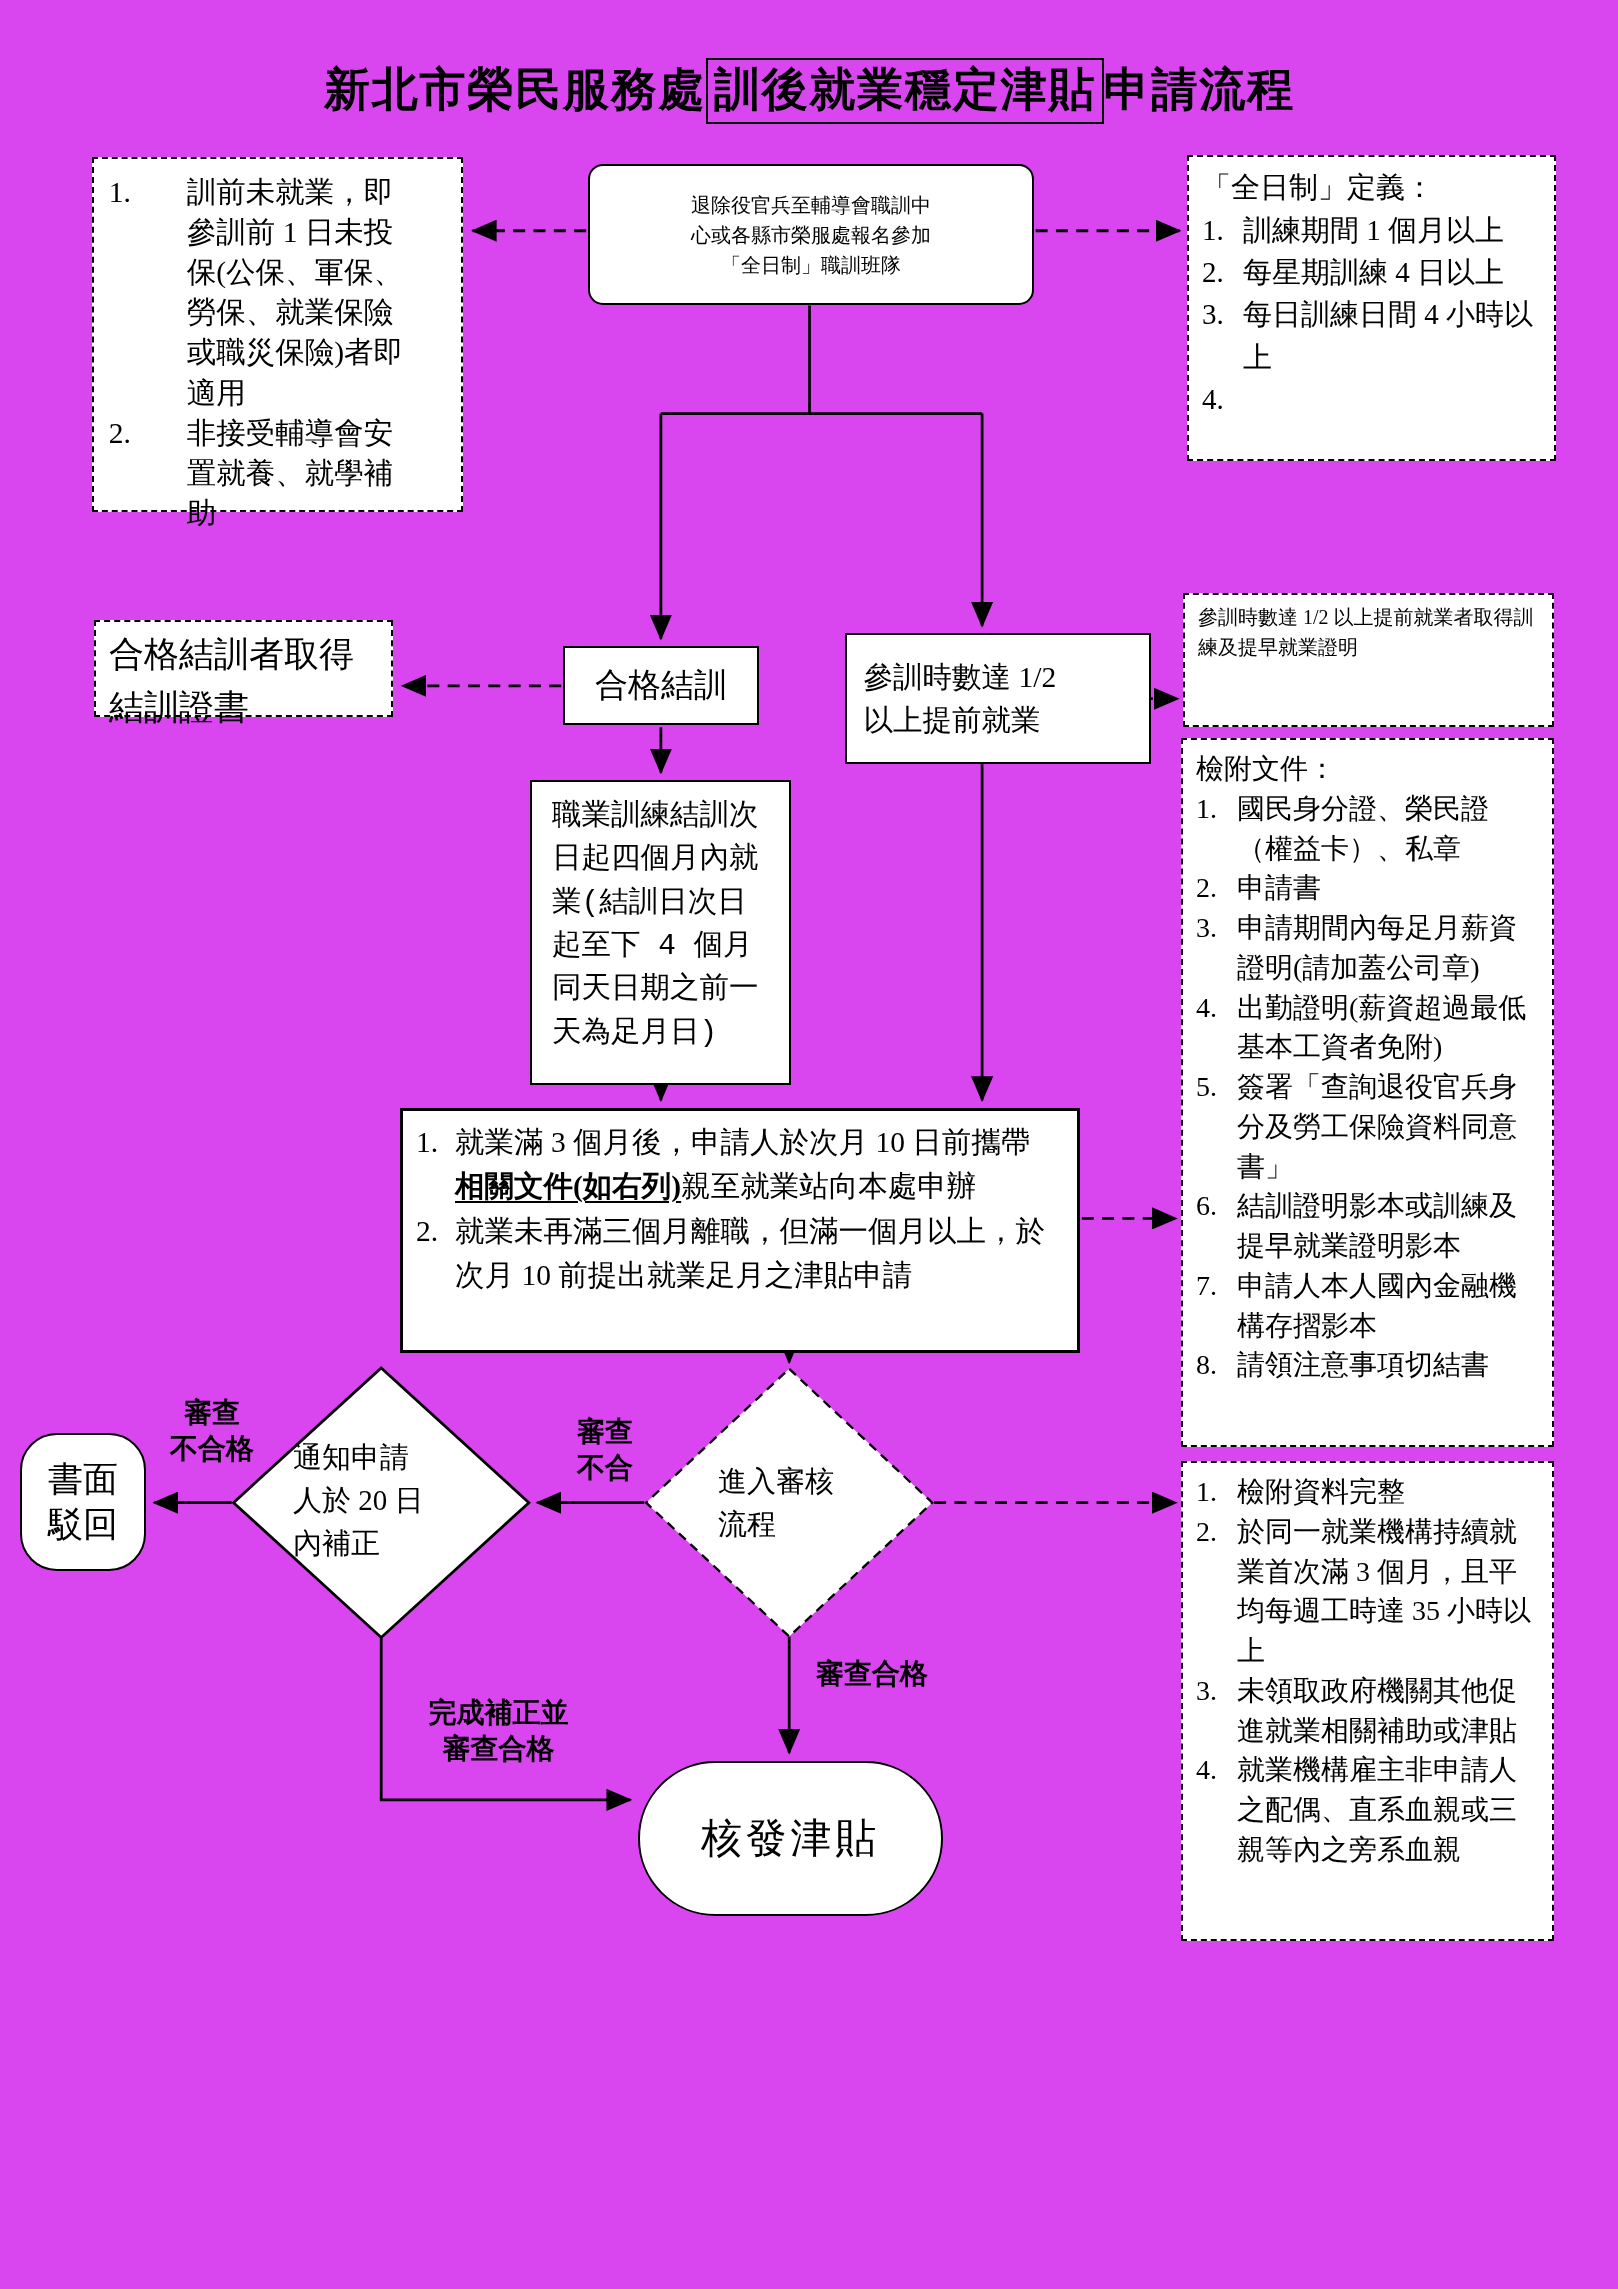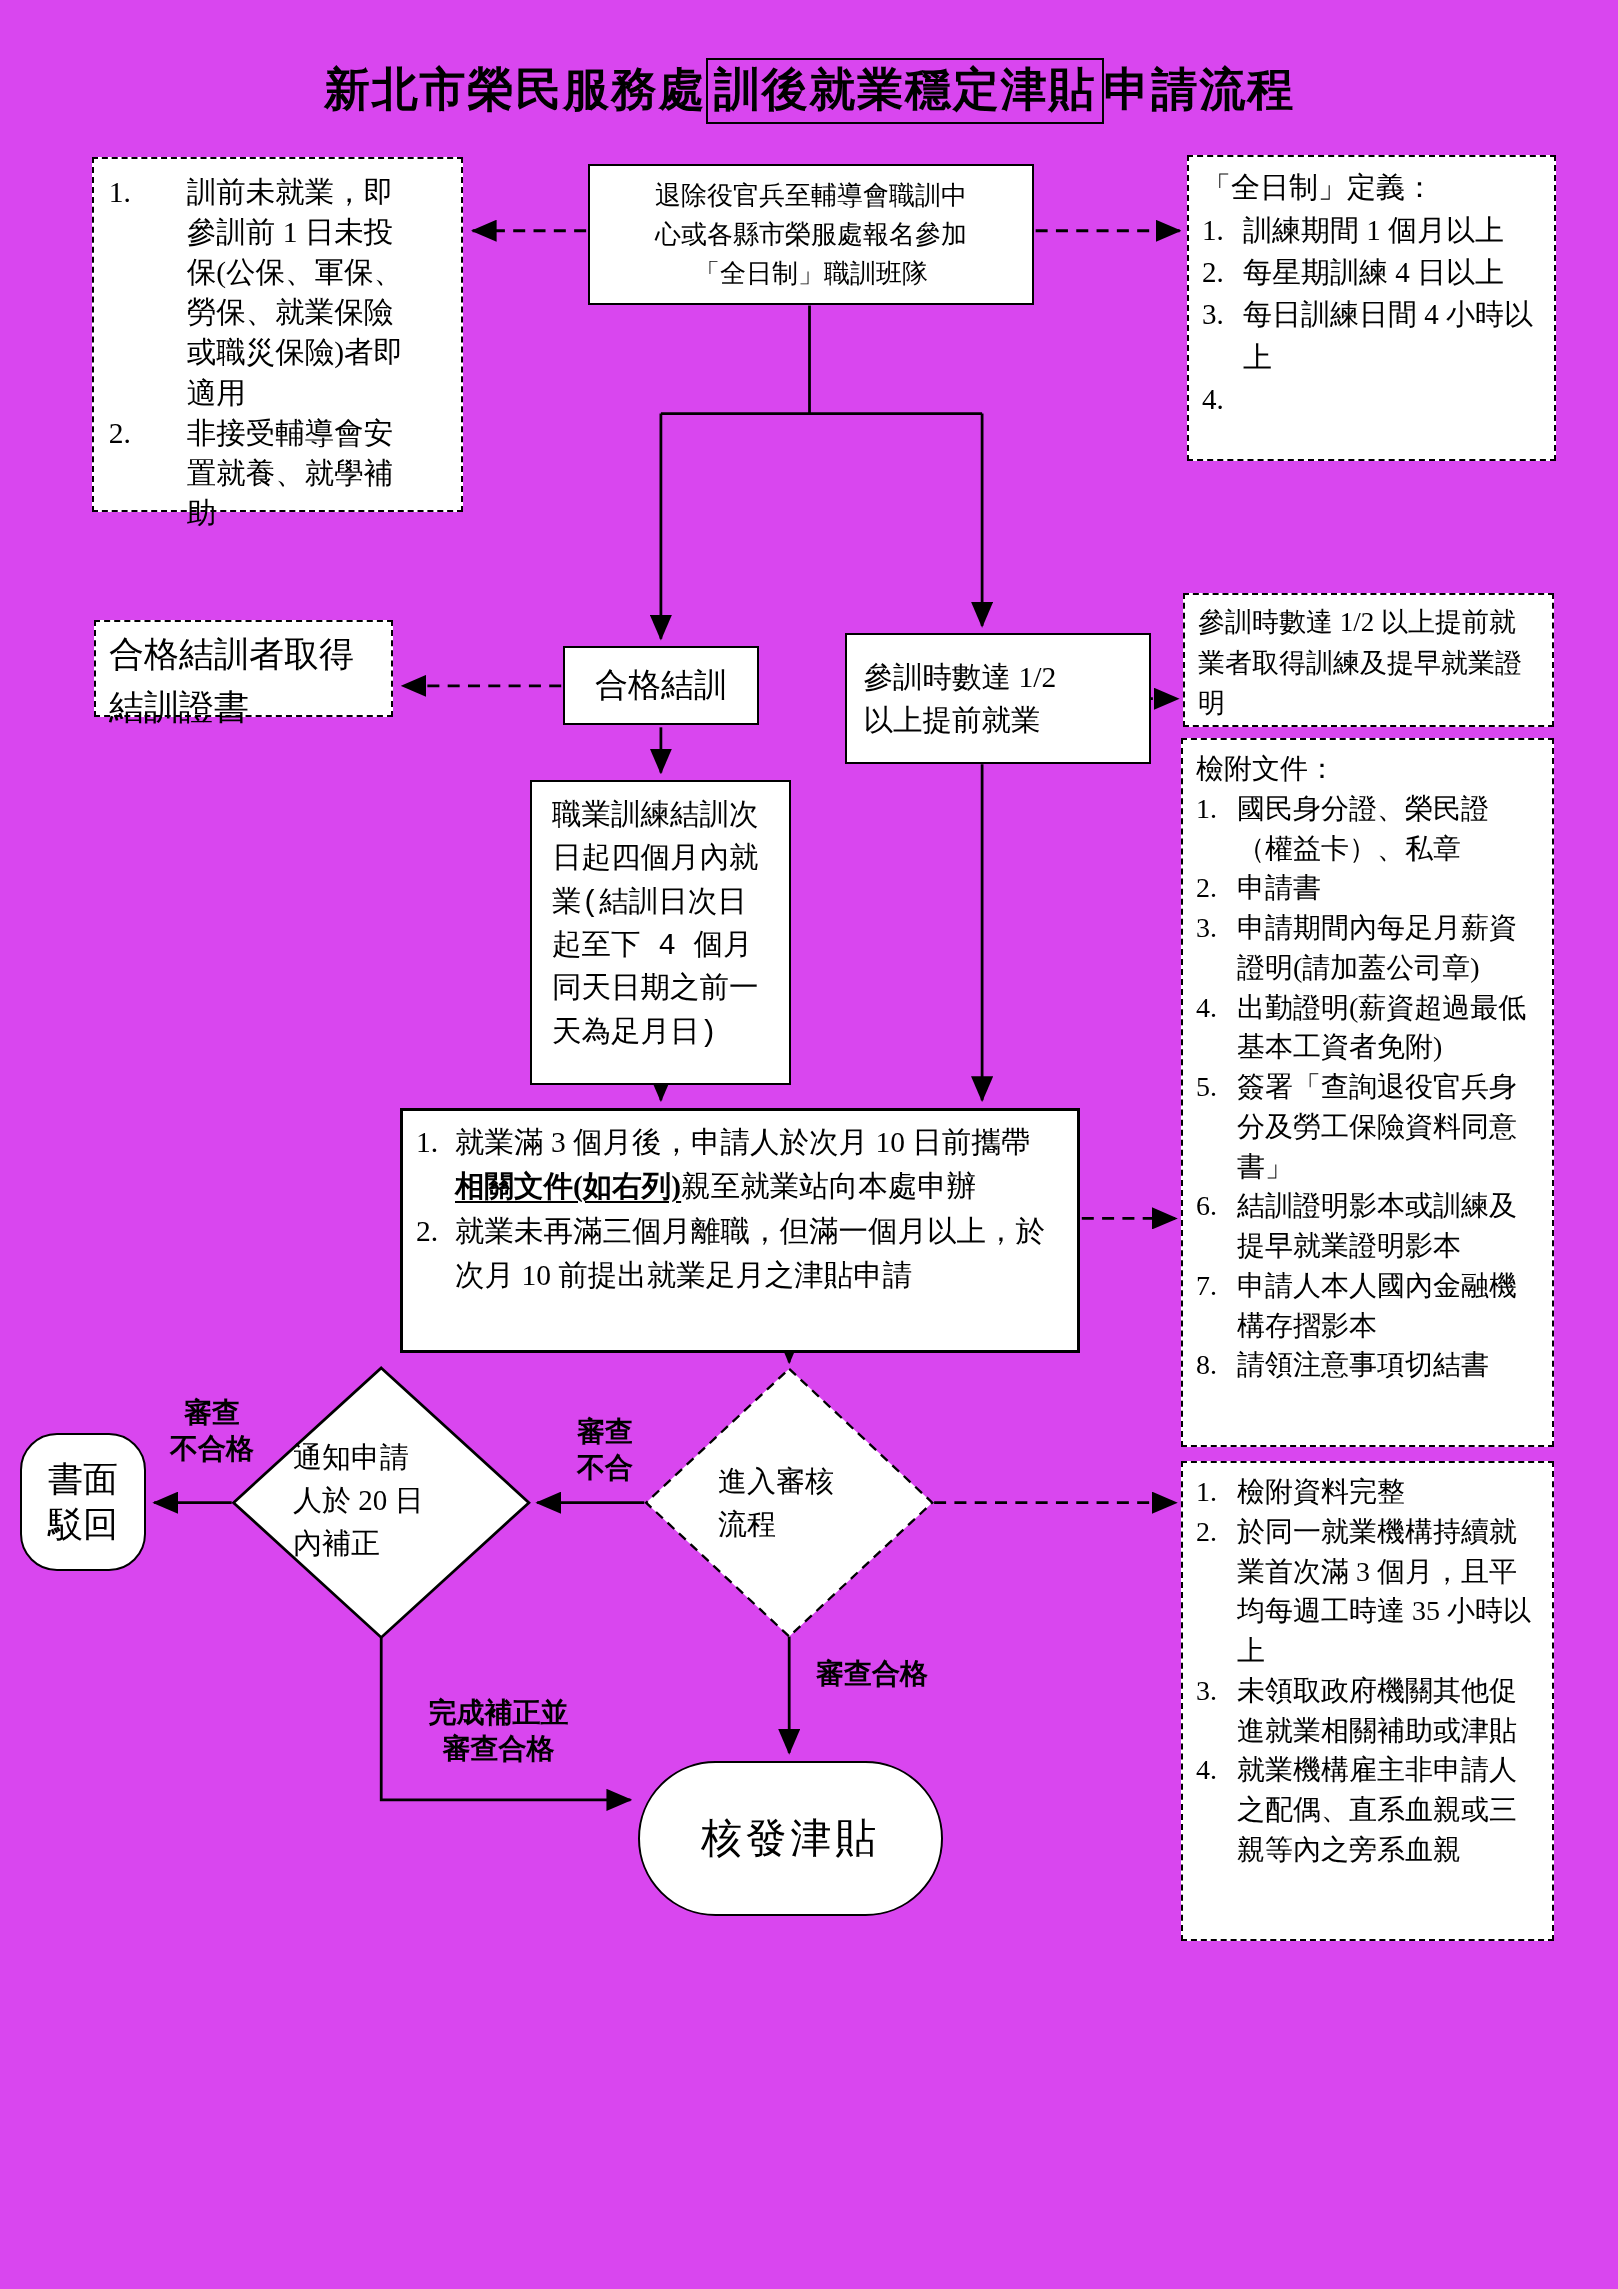--- a/index.html
+++ b/index.html
@@ -20,26 +20,26 @@
 
   
   .row{display:flex;align-items:flex-start;}
   .num{flex:0 0 41px;}
   .txt{flex:1;}
 
   .notebox{font-size:28px;line-height:1.42;padding:9.2px 11px 7.4px 13px;}
   .pretrain{font-size:29.5px;line-height:1.36;padding:13px 52px 7.4px 14.8px;}
   .pretrain .num{flex:0 0 78px;}
 
-  .enroll{font-size:26px;line-height:1.5;display:flex;align-items:center;justify-content:center;}
+  .enroll{font-size:20px;line-height:1.5;display:flex;align-items:center;justify-content:center;border-radius:15px;}
 
   .passbox{font-size:33px;display:flex;align-items:center;justify-content:center;}
   .earlybox{font-size:29.5px;line-height:1.45;display:flex;align-items:center;padding-left:16.6px;}
   .certnote{font-size:35px;line-height:1.5;padding:7.4px 13px;}
-  .earlycert{font-size:27px;line-height:1.5;padding:7.4px 13px;}
+  .earlycert{font-size:20px;line-height:1.5;padding:7.4px 13px;}
   .window{font-size:29.5px;line-height:1.47;padding:13px 18.5px 7.4px 20px;}
   .apply{font-size:29.5px;line-height:1.5;padding:9.2px 22px 7.4px 13px;border-width:3.7px;}
   .apply .num{flex:0 0 39px;}
   .em{font-weight:700;text-decoration:underline;text-underline-offset:4.6px;}
 
   .dtext{position:absolute;font-size:29px;line-height:1.48;}
   .label{position:absolute;font-family:"Liberation Sans","DejaVu Sans",sans-serif;
          font-weight:700;font-size:28px;line-height:1.28;}
   .stadium{position:absolute;box-sizing:border-box;border:2.8px solid #000;background:#fff;
            display:flex;align-items:center;justify-content:center;}

